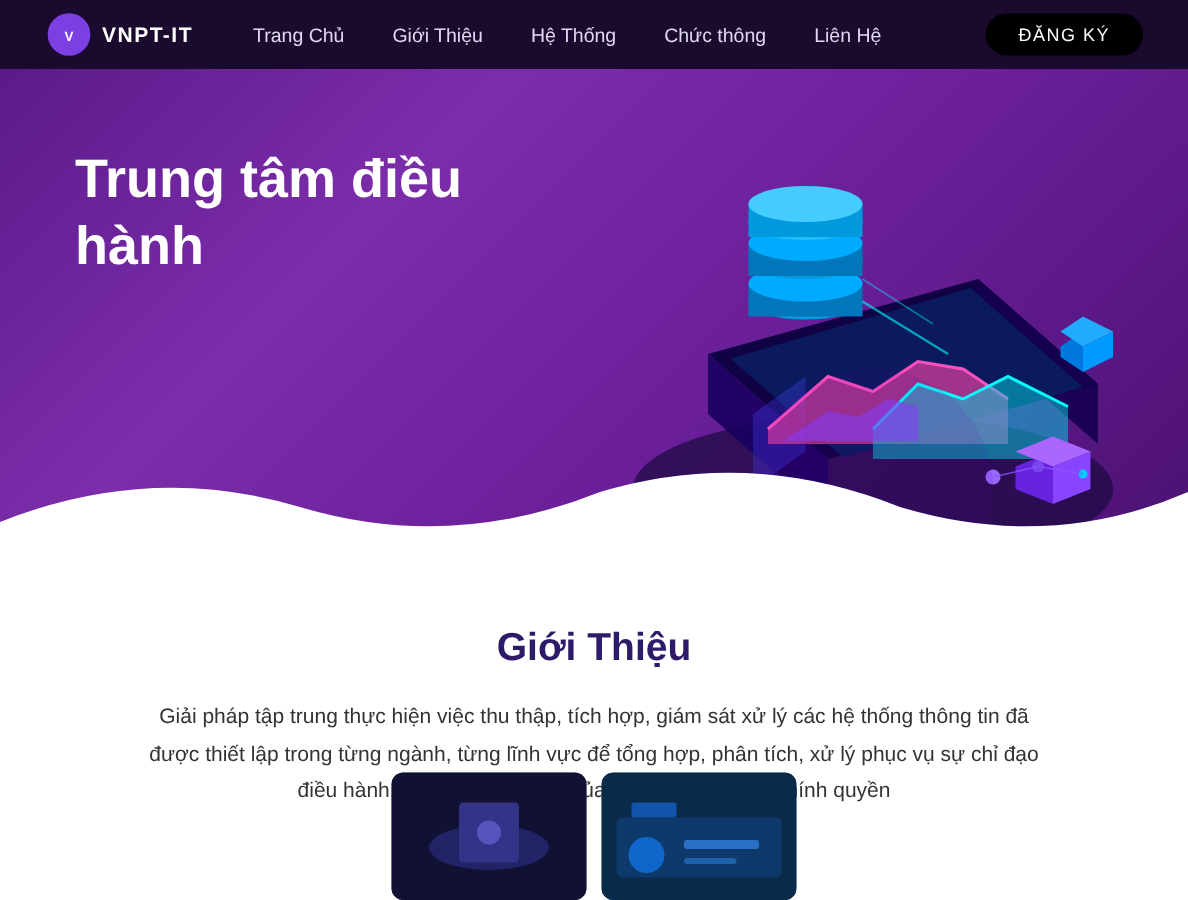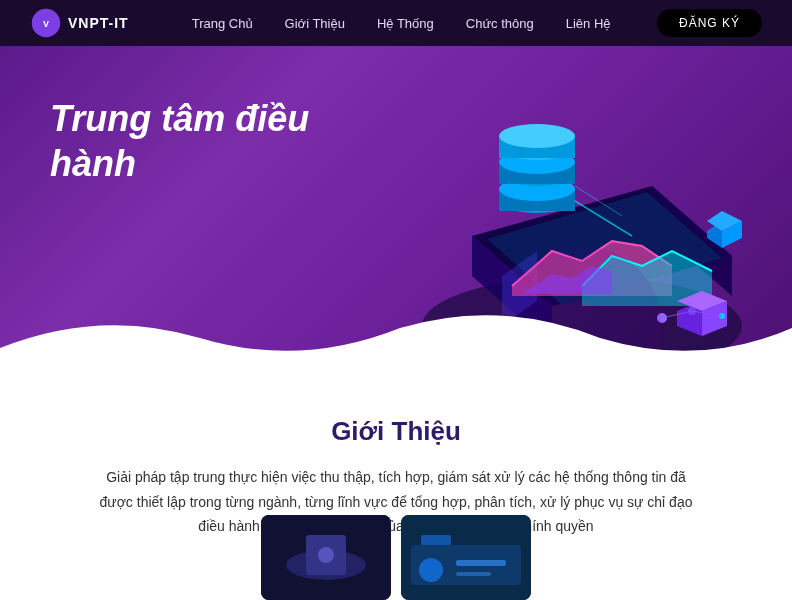--- a/index.html
+++ b/index.html
@@ -40,21 +40,20 @@
       font-weight: 700;
       font-size: 14px;
       letter-spacing: 1px;
     }
 
     .nav-links {
       display: flex;
       align-items: center;
       gap: 32px;
       flex: 1;
-      margin-left: 23px;
     }
 
     .nav-link {
       color: #e0d8f0;
       font-size: 13px;
       cursor: pointer;
       text-decoration: none;
       white-space: nowrap;
     }
 
@@ -80,21 +79,20 @@
       display: flex;
       align-items: flex-start;
       padding-top: 50px;
       padding-left: 50px;
     }
 
     .hero-title {
       color: #fff;
       font-size: 36px;
       font-weight: 900;
-      font-style: italic;
       line-height: 1.25;
       max-width: 320px;
       z-index: 2;
       position: relative;
     }
 
     
     .hero-illustration {
       position: absolute;
       right: 20px;

